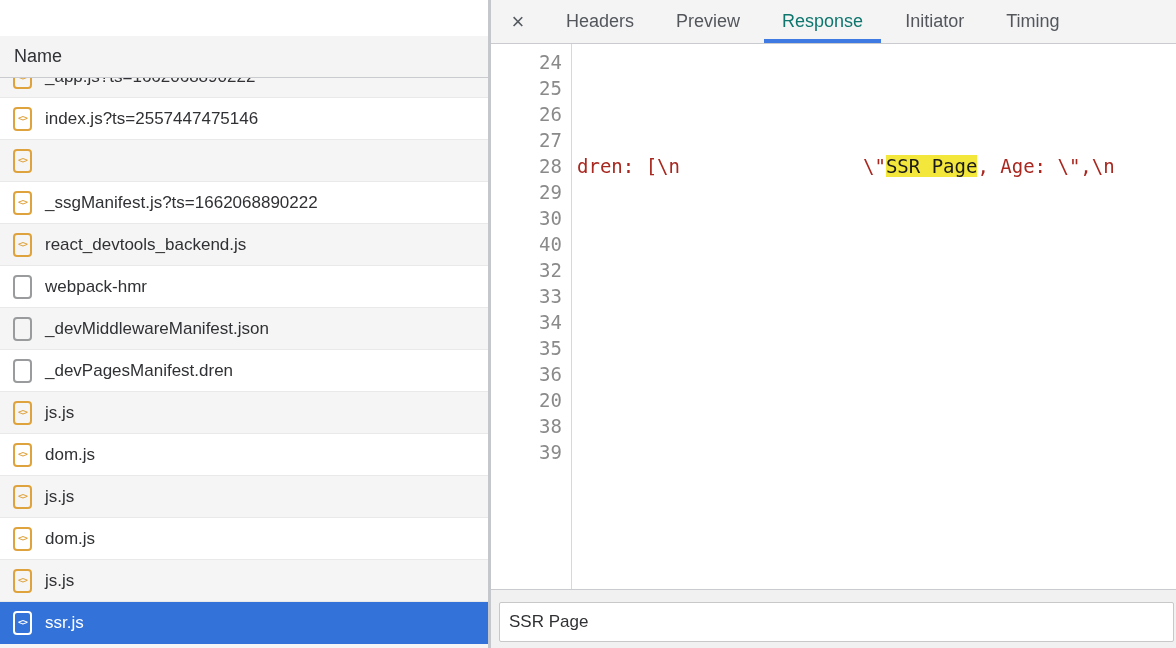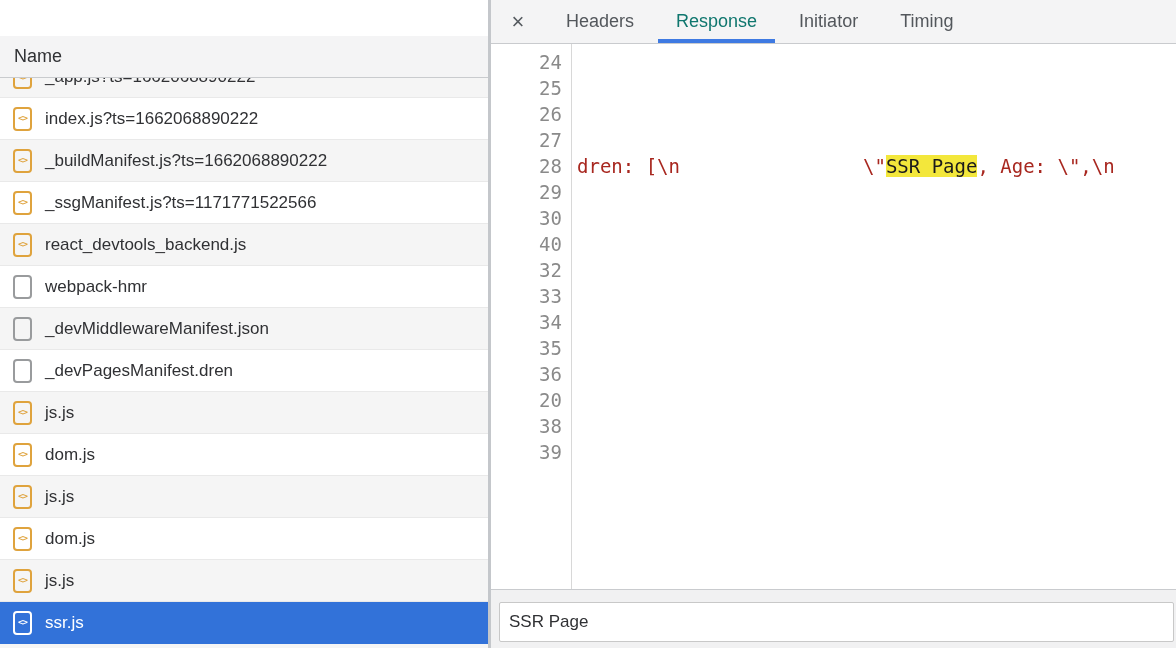--- a/index.html
+++ b/index.html
@@ -71,35 +71,34 @@
           <span class="glyph">&lt;&gt;</span>
         </span>
       <span>_app.js?ts=1662068890222</span>
     </div>
   </div>
   <div class="rows-container">
   <div class="req-row">
     <span class="file-icon">
           <span class="glyph">&lt;&gt;</span>
         </span>
-    <span class="row-label">index.js?ts=1662068890222</span>
-  </div>
-
-  <div class="req-row">
-    <span class="file-icon">
-          <span class="glyph">&lt;&gt;</span>
-        </span>
-    <span class="row-label">_buildManifest.js?ts=1662068890222</span>
-  </div>
-
-  <div class="req-row">
-    <span class="file-icon">
-          <span class="glyph">&lt;&gt;</span>
-        </span>
-    <span class="row-label">_ssgManifest.js?ts=1171771522566</span>
+    <span class="row-label">index.js?ts=2557447475146</span>
+  </div>
+
+  <div class="req-row">
+    <span class="file-icon">
+          <span class="glyph">&lt;&gt;</span>
+        </span>
+  </div>
+
+  <div class="req-row">
+    <span class="file-icon">
+          <span class="glyph">&lt;&gt;</span>
+        </span>
+    <span class="row-label">_ssgManifest.js?ts=1662068890222</span>
   </div>
 
   <div class="req-row">
     <span class="file-icon">
           <span class="glyph">&lt;&gt;</span>
         </span>
     <span class="row-label">react_devtools_backend.js</span>
   </div>
 
   <div class="req-row">
@@ -165,20 +164,21 @@
   </div>
 </div>
 </div>
 
 <div class="panel-divider"></div>
 
 <div class="right-panel">
   <div class="tab-bar">
     <div class="close-btn">×</div>
   <div class="tab">Headers</div>
+      <div class="tab">Preview</div>
       <div class="tab active">Response</div>
       <div class="tab">Initiator</div>
       <div class="tab">Timing</div>
     </div>
 
   <div class="code-area">
     <div class="gutter">
         <span class="ln">24</span>
         <span class="ln">25</span>
         <span class="ln">26</span>

